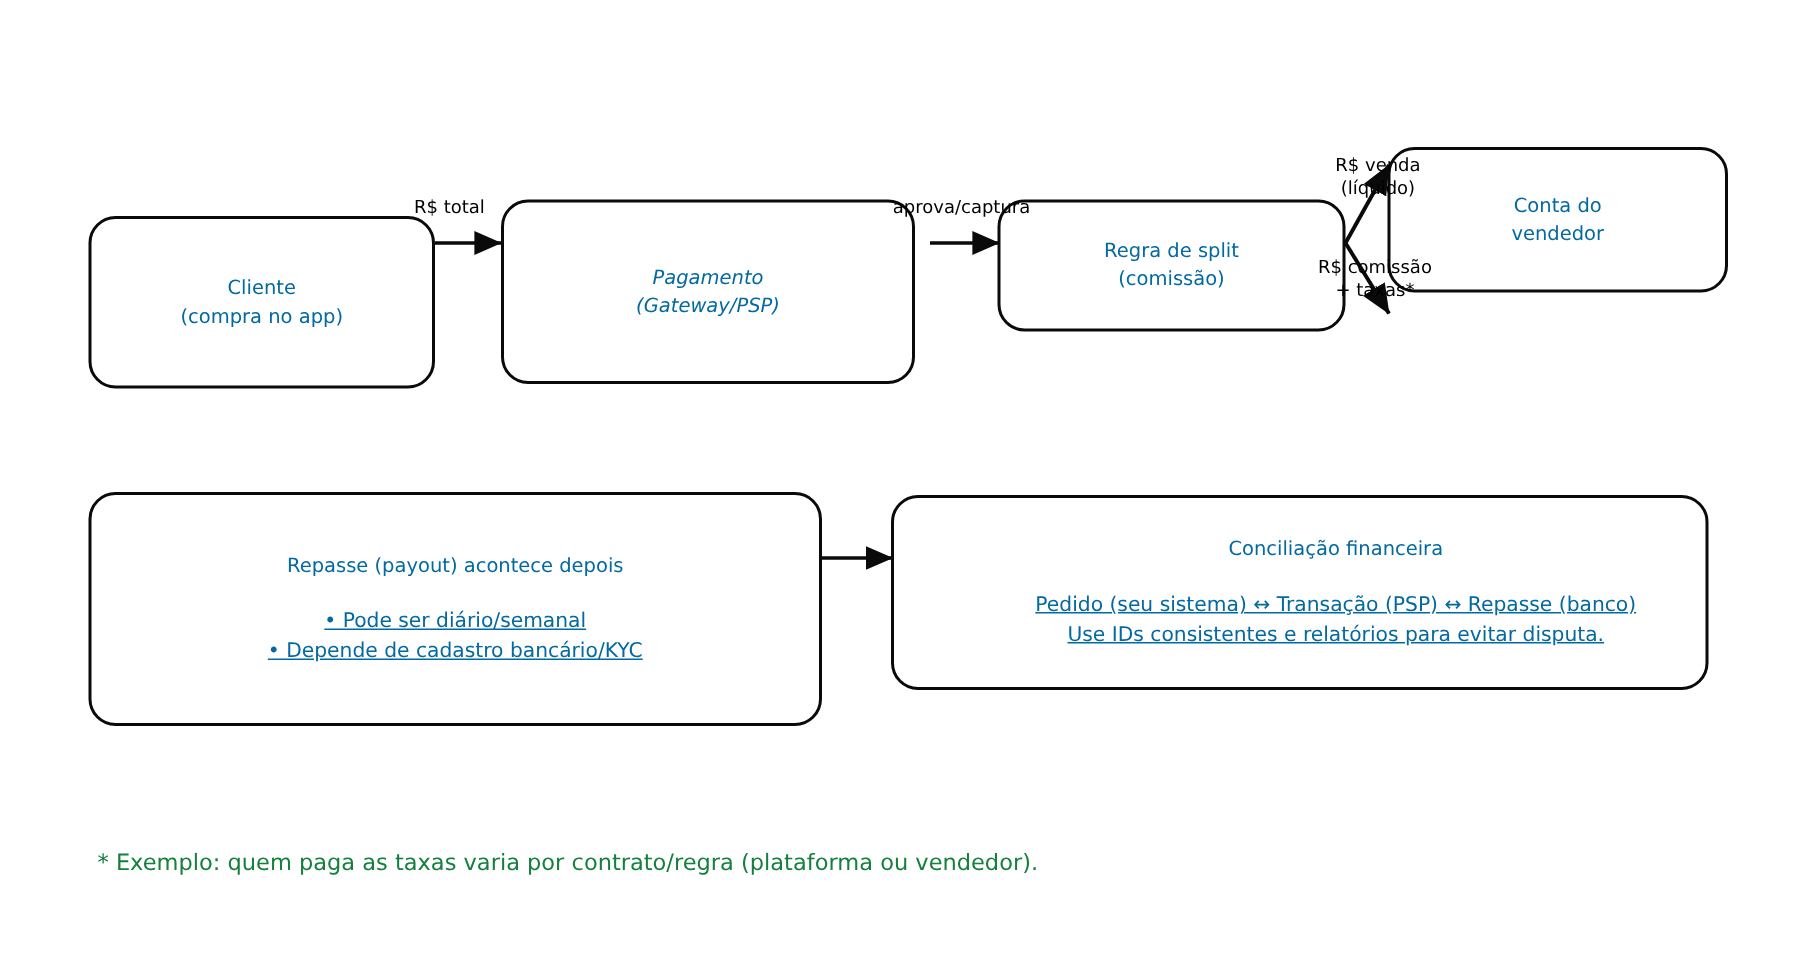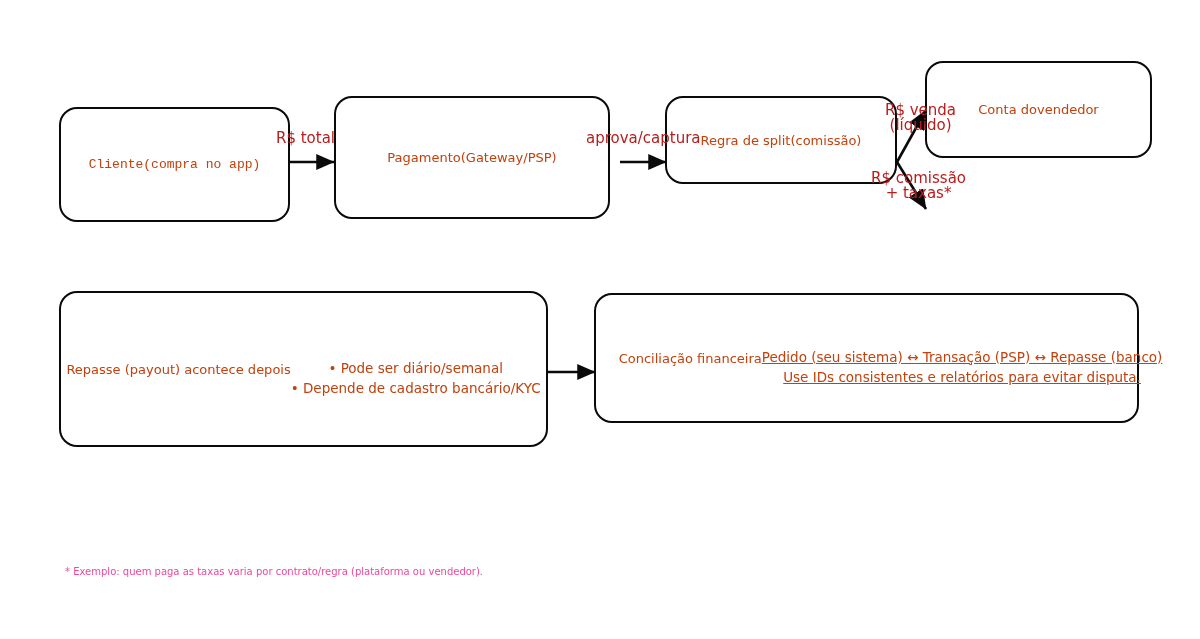--- a/index.html
+++ b/index.html
@@ -18,59 +18,60 @@
     background: #ffffff;
     overflow: hidden;
   }
   .node {
     position: absolute;
     box-sizing: border-box;
     border: 2.5px solid #0a0a0a;
     border-radius: 18px;
     background: #ffffff;
     display: flex;
-    flex-direction: row;
+    flex-direction: column;
     align-items: center;
     justify-content: center;
     text-align: center;
-    color: #c2410c;
+    color: #0369a1;
     font-size: 13px;
     line-height: 19px;
     z-index: 3;
+    margin-top: 37px;
   }
   .node .line { display: block; white-space: pre; }
   .node .title { display: block; }
   .node-body {
     display: block;
     margin-top: 17px;
     line-height: 20px;
     font-size: 13.5px;
   }
-  .node-body .line { display: block; }
+  .node-body .line { display: block; text-decoration: underline; }
   .node-sub {
     display: block;
     margin-top: 17px;
     line-height: 20px;
     font-size: 13.5px;
     text-decoration: underline;
   }
   .edge-label {
     position: absolute;
-    font-size: 15px;
+    font-size: 12px;
     line-height: 15px;
-    color: #b91c1c;
+    color: #000000;
     text-align: center;
     white-space: pre;
     z-index: 5;
     background: transparent;
   }
   .footnote {
     position: absolute;
-    font-size: 10px;
-    color: #ec4899;
+    font-size: 15px;
+    color: #15803d;
     white-space: pre;
     z-index: 4;
   }
   svg.edges {
     position: absolute;
     left: 0;
     top: 0;
     width: 1200px;
     height: 639px;
     z-index: 2;
@@ -93,26 +94,26 @@
 
     <line x1="620" y1="162" x2="666" y2="162" stroke="#0a0a0a" stroke-width="2.4" marker-end="url(#arrowhead)"></line>
 
     <line x1="897" y1="162" x2="926" y2="110" stroke="#0a0a0a" stroke-width="2.6" marker-end="url(#arrowhead)"></line>
 
     <line x1="897" y1="162" x2="926" y2="209" stroke="#0a0a0a" stroke-width="2.6" marker-end="url(#arrowhead)"></line>
 
     <line x1="548" y1="372" x2="595" y2="372" stroke="#0a0a0a" stroke-width="2.4" marker-end="url(#arrowhead)"></line>
   </svg>
 
-  <div class="node" style="left:59px; top:107px; width:231px; height:115px;font-family:Liberation Mono, monospace;">
+  <div class="node" style="left:59px; top:107px; width:231px; height:115px;">
     <span class="title line">Cliente</span>
     <span class="line">(compra no app)</span>
   </div>
 
-  <div class="node" style="left:334px; top:96px; width:276px; height:123px;">
+  <div class="node" style="left:334px; top:96px; width:276px; height:123px;font-style:italic;">
     <span class="title line">Pagamento</span>
     <span class="line">(Gateway/PSP)</span>
   </div>
 
   <div class="node" style="left:665px; top:96px; width:232px; height:88px;">
     <span class="title line">Regra de split</span>
     <span class="line">(comissão)</span>
   </div>
 
   <div class="node" style="left:925px; top:61px; width:227px; height:97px;">

